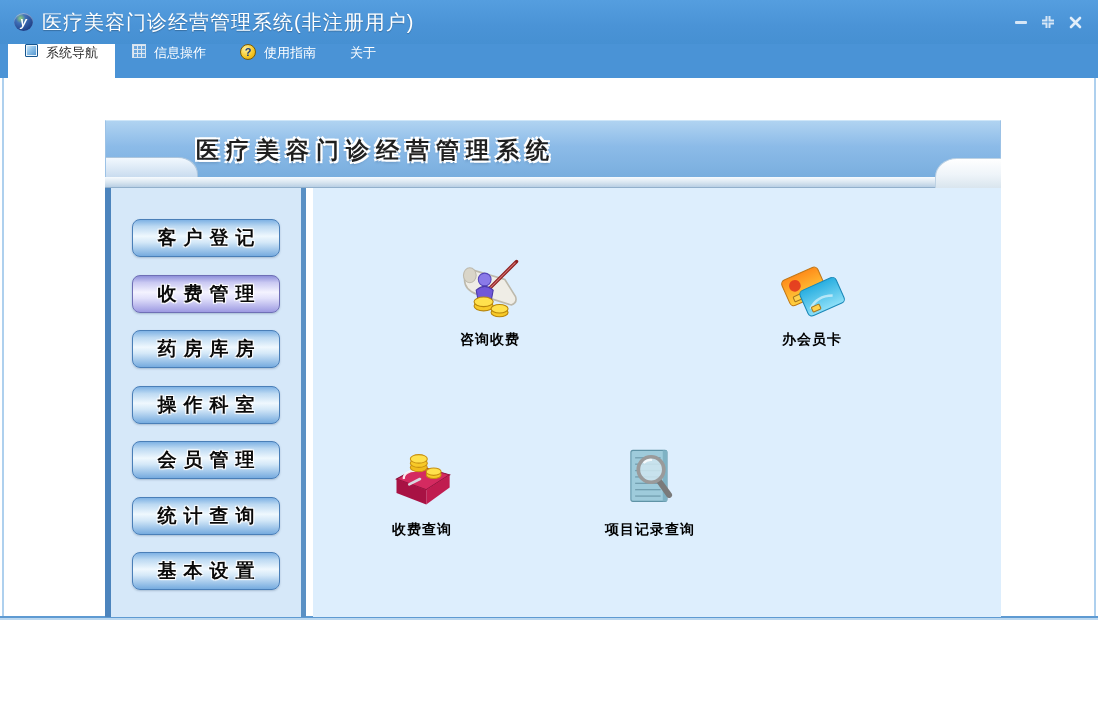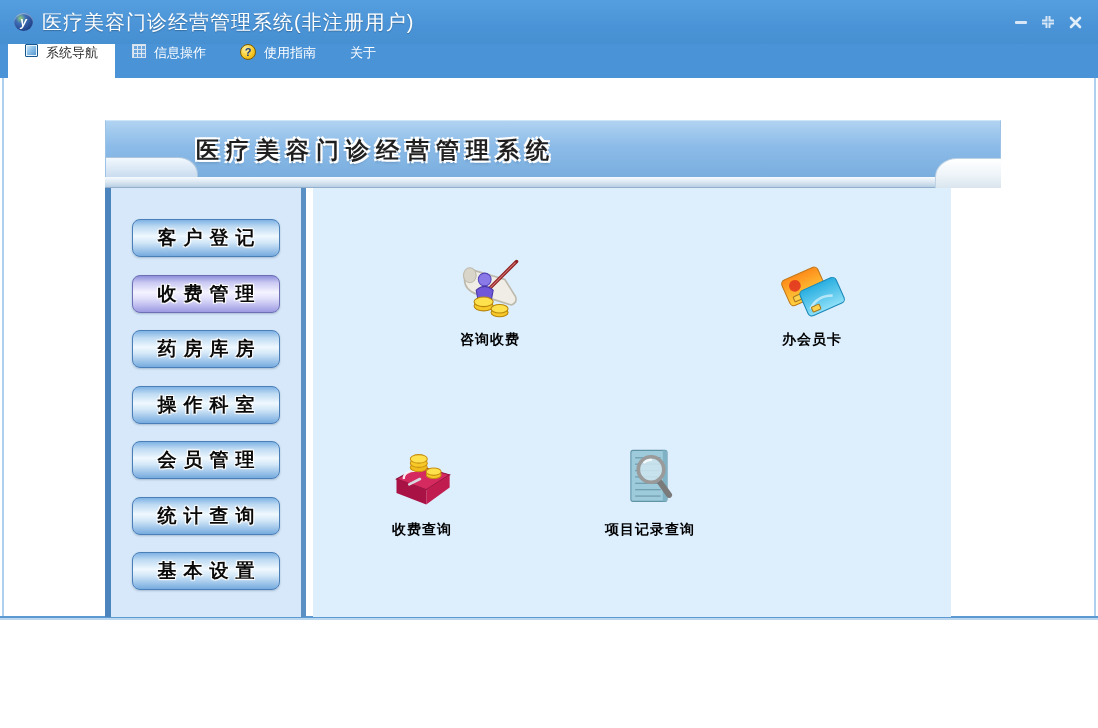--- a/index.html
+++ b/index.html
@@ -101,21 +101,21 @@
     font-size:19px; font-weight:bold; color:#0a0a0a; letter-spacing:7px; text-indent:7px;
     display:flex; align-items:center; justify-content:center; cursor:default;
     text-shadow:-1px -1px 1px #fff,1px -1px 1px #fff,-1px 1px 1px #fff,1px 1px 1px #fff;
     font-family:Liberation Mono, monospace;
   }
   .side-btn.selected{
     border-color:#6f6fb6;
     background:linear-gradient(180deg,#8e90da 0%,#c9c8f2 18%,#f4f3ff 45%,#e2e1fb 62%,#9d9ae2 100%);
   }
   .main-area{
-    position:absolute; left:208px; top:0; width:638px; height:429px; background:#ddeefd;font-family:Liberation Mono, monospace;
+    position:absolute; left:208px; top:0; width:688px; height:429px; background:#ddeefd;font-family:Liberation Mono, monospace;
   }
   .shortcut{
     position:absolute; width:150px; text-align:center; cursor:default;
   }
   .shortcut .ic{ height:74px; display:flex; align-items:flex-end; justify-content:center; }
   .shortcut .ic svg{ overflow:visible; }
   .shortcut-label{
     margin-top:9px; font-size:14px; font-weight:bold; color:#000; letter-spacing:1px; white-space:nowrap;
   }
 </style>

